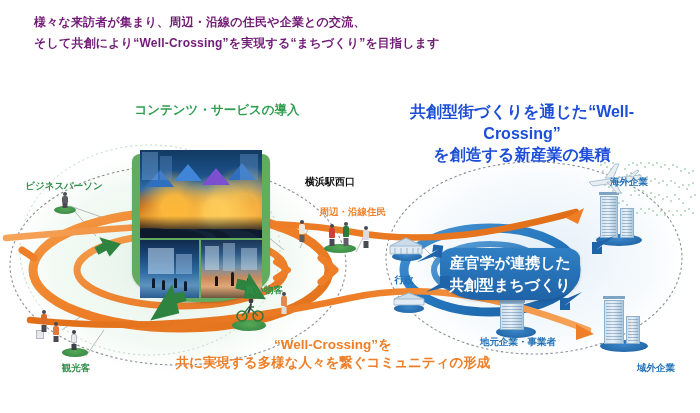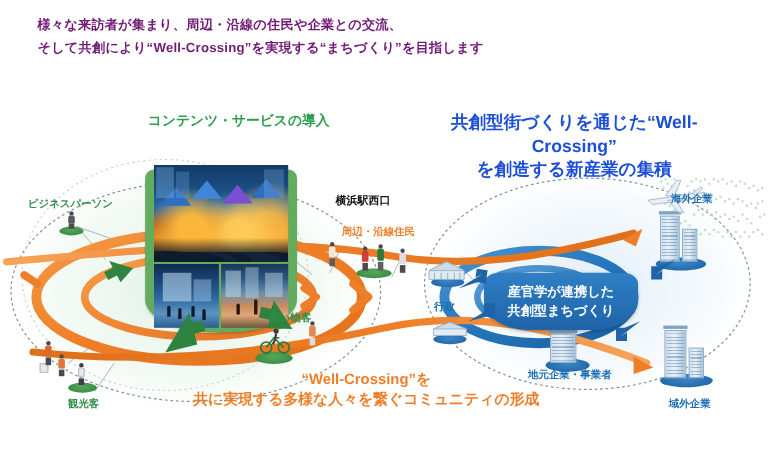--- a/index.html
+++ b/index.html
@@ -168,39 +168,39 @@
     background: linear-gradient(180deg, #2f7fc4 0%, #1f63a8 100%);
     border-radius: 14px 14px 40px 40px / 10px 10px 26px 26px;
     box-shadow: 0 1px 3px rgba(0,0,0,.2);
     z-index: 32;
     display: flex;
     align-items: center;
     justify-content: center;
   }
   #pill-blue-text {
     color: #ffffff;
-    font-size: 12px;
+    font-size: 15px;
     font-weight: 700;
     line-height: 1.45;
-    text-align: center;
+    text-align: right;
     white-space: nowrap;
   }
 
   
   .node-label {
     position: absolute;
     font-size: 9.5px;
     font-weight: 700;
     line-height: 1.25;
     text-align: center;
     white-space: nowrap;
     z-index: 46;
   }
   .lg { color: #2f8f4a; }
-  .lo { color: #ef8028; }
+  .lo { color: #ef8028; text-align: right; }
   .lb { color: #1f6fb5; }
 
   
   .disc {
     position: absolute;
     border-radius: 50%;
     z-index: 24;
   }
   .disc-g { background: radial-gradient(ellipse at 50% 38%, #57a857 0%, #2f8340 100%); }
   .disc-b { background: radial-gradient(ellipse at 50% 38%, #3a86c9 0%, #1c5f9f 100%); }
@@ -666,21 +666,21 @@
       <path d="M44 14 L52 8 L54 9 L48 15 Z"></path>
     </g>
   </svg>
 
   <div class="bldg" style="left:604px; top:296px; width:42px; height:48px;">
     <div class="tower" style="width:20px; height:44px; left:0;"></div>
     <div class="roof" style="width:22px;"></div>
     <div class="tower" style="width:14px; height:28px; left:22px;"></div>
   </div>
   <div class="disc disc-b" style="left:600px; top:340px; width:48px; height:12px;"></div>
-  <div class="node-label lb" style="left:594px; top:362px; width:66px;">域外企業</div>
+  <div class="node-label lb" style="left:623px; top:362px; width:66px;">域外企業</div>
 
   <div class="person" style="left:360px; top:226px; width:12px; height:22px;">
     <div class="head" style="background:#4a4a52;"></div>
     <div class="body" style="height:10px; background:#dcdce2;"></div>
     <div class="legs" style="height:7px; background:#4a4a52;"></div>
   </div>
 
   <svg class="bg-svg" style="z-index:8;" viewBox="0 0 700 413">
     <ellipse cx="150" cy="250" rx="130" ry="105" fill="none" stroke="#bcd9c4" stroke-width="1" stroke-dasharray="2 3"></ellipse>
   </svg>

